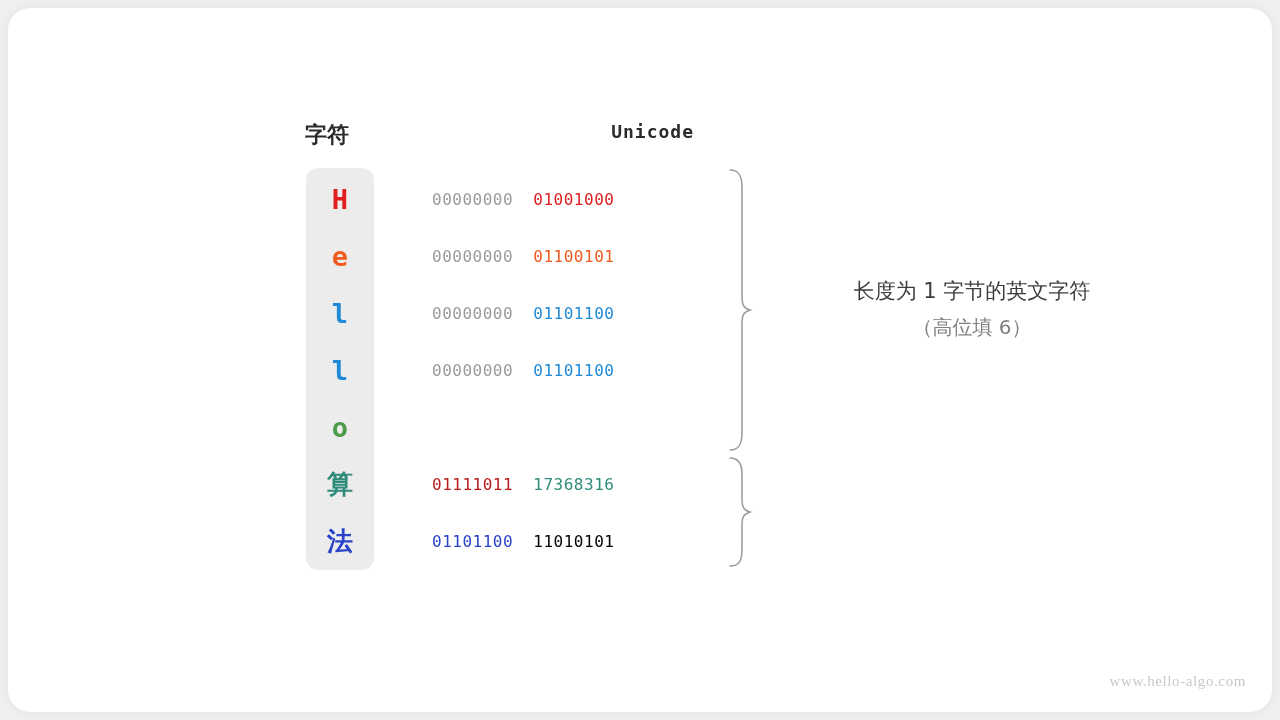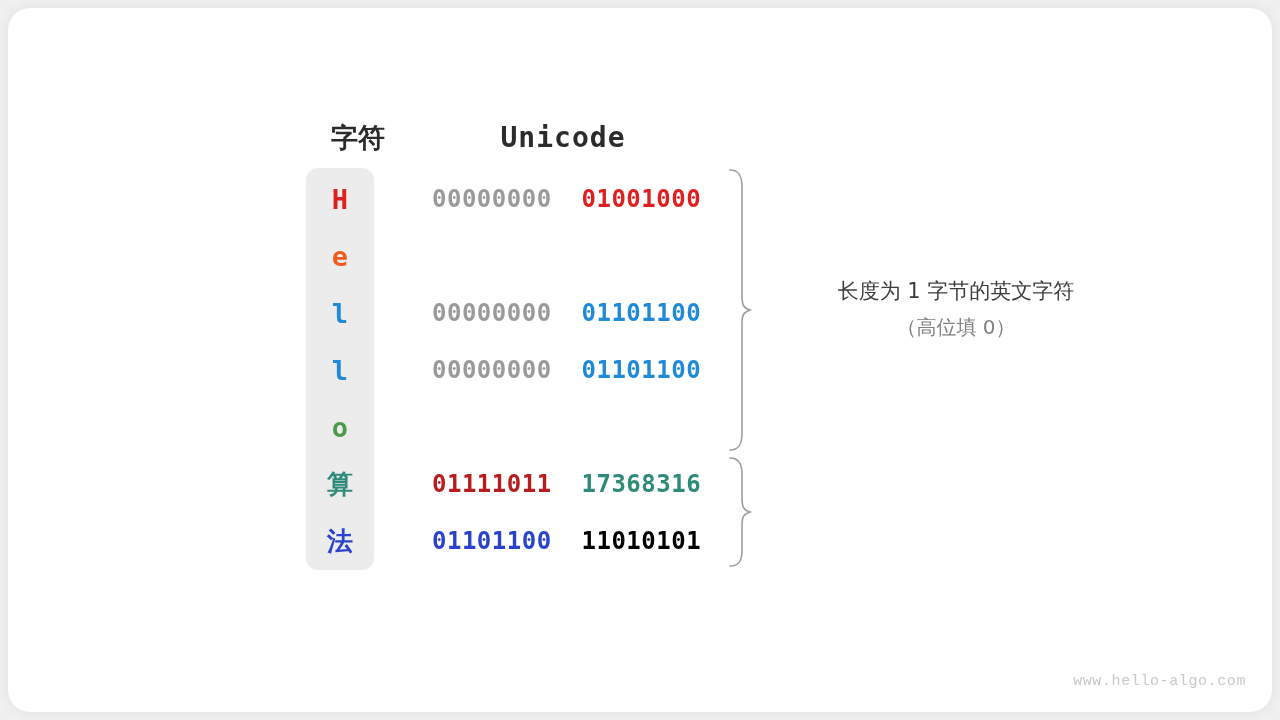--- a/index.html
+++ b/index.html
@@ -40,30 +40,30 @@
   .col-header {
     position: absolute;
     color: #2b2b2b;
     font-weight: bold;
     white-space: nowrap;
   }
   #header-char {
     left: 297px;
     top: 112px;
     width: 80px;
-    text-align: right;
-    font-size: 27px;
+    text-align: left;
+    font-size: 22px;
     font-family: Liberation Sans, sans-serif;
   }
   #header-unicode {
     left: 424px;
     top: 113px;
     width: 262px;
-    text-align: center;
-    font-size: 28px;
+    text-align: right;
+    font-size: 18px;
     letter-spacing: 1px;
     font-family: "DejaVu Sans Mono", "Liberation Mono", monospace;
   }
 
   
   #char-column-bg {
     position: absolute;
     left: 298px;
     top: 160px;
     width: 68px;
@@ -94,22 +94,22 @@
   .row-char.cjk {
     font-family: "DejaVu Sans", "Liberation Sans", sans-serif;
     font-size: 26px;
   }
   .row-bits {
     position: absolute;
     left: 126px;
     top: 0;
     height: 57px;
     line-height: 57px;
-    font-size: 24px;
-    font-weight: bold;
+    font-size: 16px;
+    font-weight: normal;
     letter-spacing: 0.5px;
     white-space: pre;
     font-family: "DejaVu Sans Mono", "Liberation Mono", monospace;
   }
   .bits-high {
     color: #9a9a9a;
   }
 
   
   #braces {
@@ -123,21 +123,21 @@
 
   
   .annotation {
     position: absolute;
     color: #3c3c3c;
     text-align: center;
     white-space: nowrap;
     font-family: "DejaVu Sans", "Liberation Sans", sans-serif;
   }
   #annotation-1 {
-    left: 768px;
+    left: 784px;
     top: 265px;
     width: 360px;
     font-size: 21px;
     line-height: 36px;
   }
   #annotation-1-sub {
     display: block;
     color: #808080;
     font-size: 20px;
   }
@@ -150,41 +150,42 @@
   }
 
   
   #watermark {
     position: absolute;
     right: 26px;
     bottom: 22px;
     color: #c9c9c9;
     font-size: 15px;
     letter-spacing: 0.6px;
-    font-family: Liberation Mono, monospace;
+    font-family: Liberation Serif, serif;
   }
 </style>
 </head>
 <body>
 
 <div id="card">
   <div id="figure">
 
     <div class="col-header" id="header-char">字符</div>
     <div class="col-header" id="header-unicode">Unicode</div>
 
     <div id="char-column-bg"></div>
 
     <div id="rows-container">
         <div class="row" style="top: 163px;">
           <div class="row-char" style="color: rgb(224, 32, 32);">H</div>
           <div class="row-bits"><span class="bits-high">00000000</span><span>  </span><span style="color: rgb(224, 32, 32);">01001000</span></div>
         </div>
         <div class="row" style="top: 220px;">
           <div class="row-char" style="color: rgb(240, 90, 30);">e</div>
+          <div class="row-bits"><span class="bits-high">00000000</span><span>  </span><span style="color: rgb(240, 90, 30);">01100101</span></div>
         </div>
         <div class="row" style="top: 277px;">
           <div class="row-char" style="color: rgb(31, 138, 214);">l</div>
           <div class="row-bits"><span class="bits-high">00000000</span><span>  </span><span style="color: rgb(31, 138, 214);">01101100</span></div>
         </div>
         <div class="row" style="top: 334px;">
           <div class="row-char" style="color: rgb(31, 138, 214);">l</div>
           <div class="row-bits"><span class="bits-high">00000000</span><span>  </span><span style="color: rgb(31, 138, 214);">01101100</span></div>
         </div>
         <div class="row" style="top: 391px;">
@@ -214,18 +215,18 @@
                C 731 450, 734 456, 734 466
                L 734 490
                C 734 500, 736 502, 742 504
                C 736 506, 734 508, 734 518
                L 734 542
                C 734 553, 731 558, 722 558" fill="none" stroke="#9e9e9e" stroke-width="1.6" stroke-linecap="round"></path>
     </svg>
 
     <div class="annotation" id="annotation-1">
       <span>长度为 1 字节的英文字符</span>
-      <span id="annotation-1-sub">（高位填 0）</span>
+      <span id="annotation-1-sub">（高位填 6）</span>
     </div>
 
     <div id="watermark">www.hello-algo.com</div>
   </div>
 </div>
 
 </body></html>

